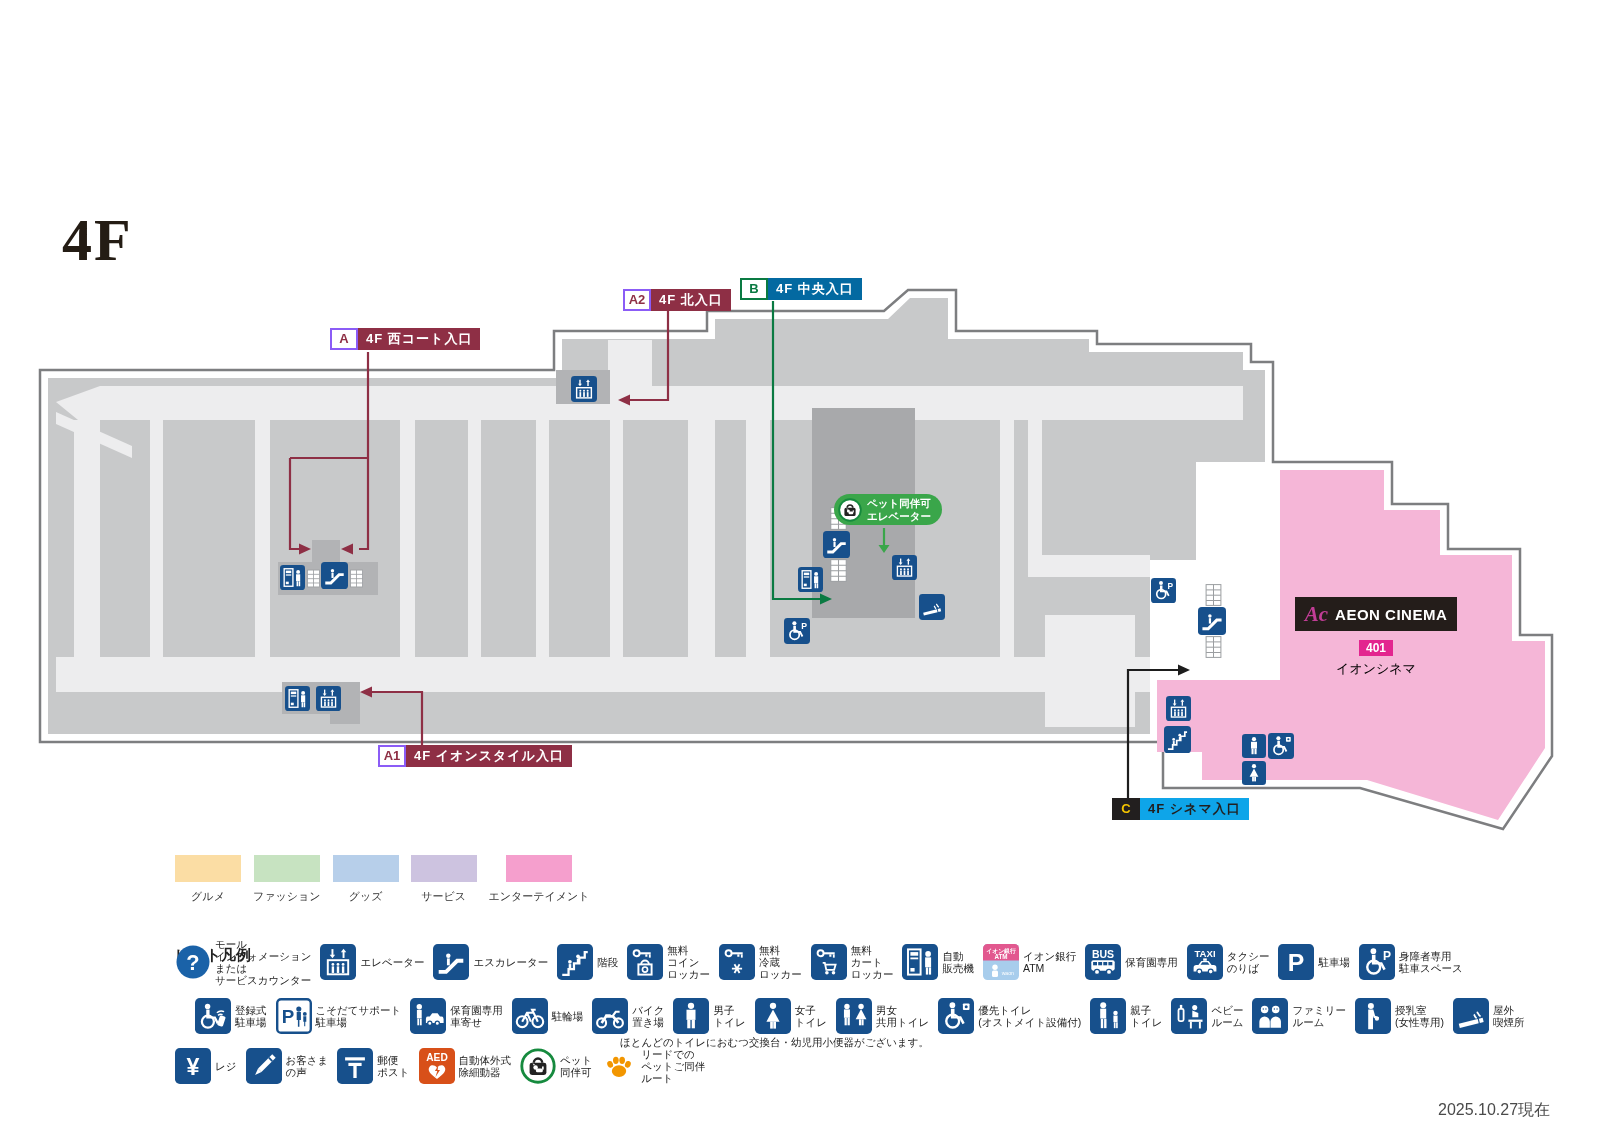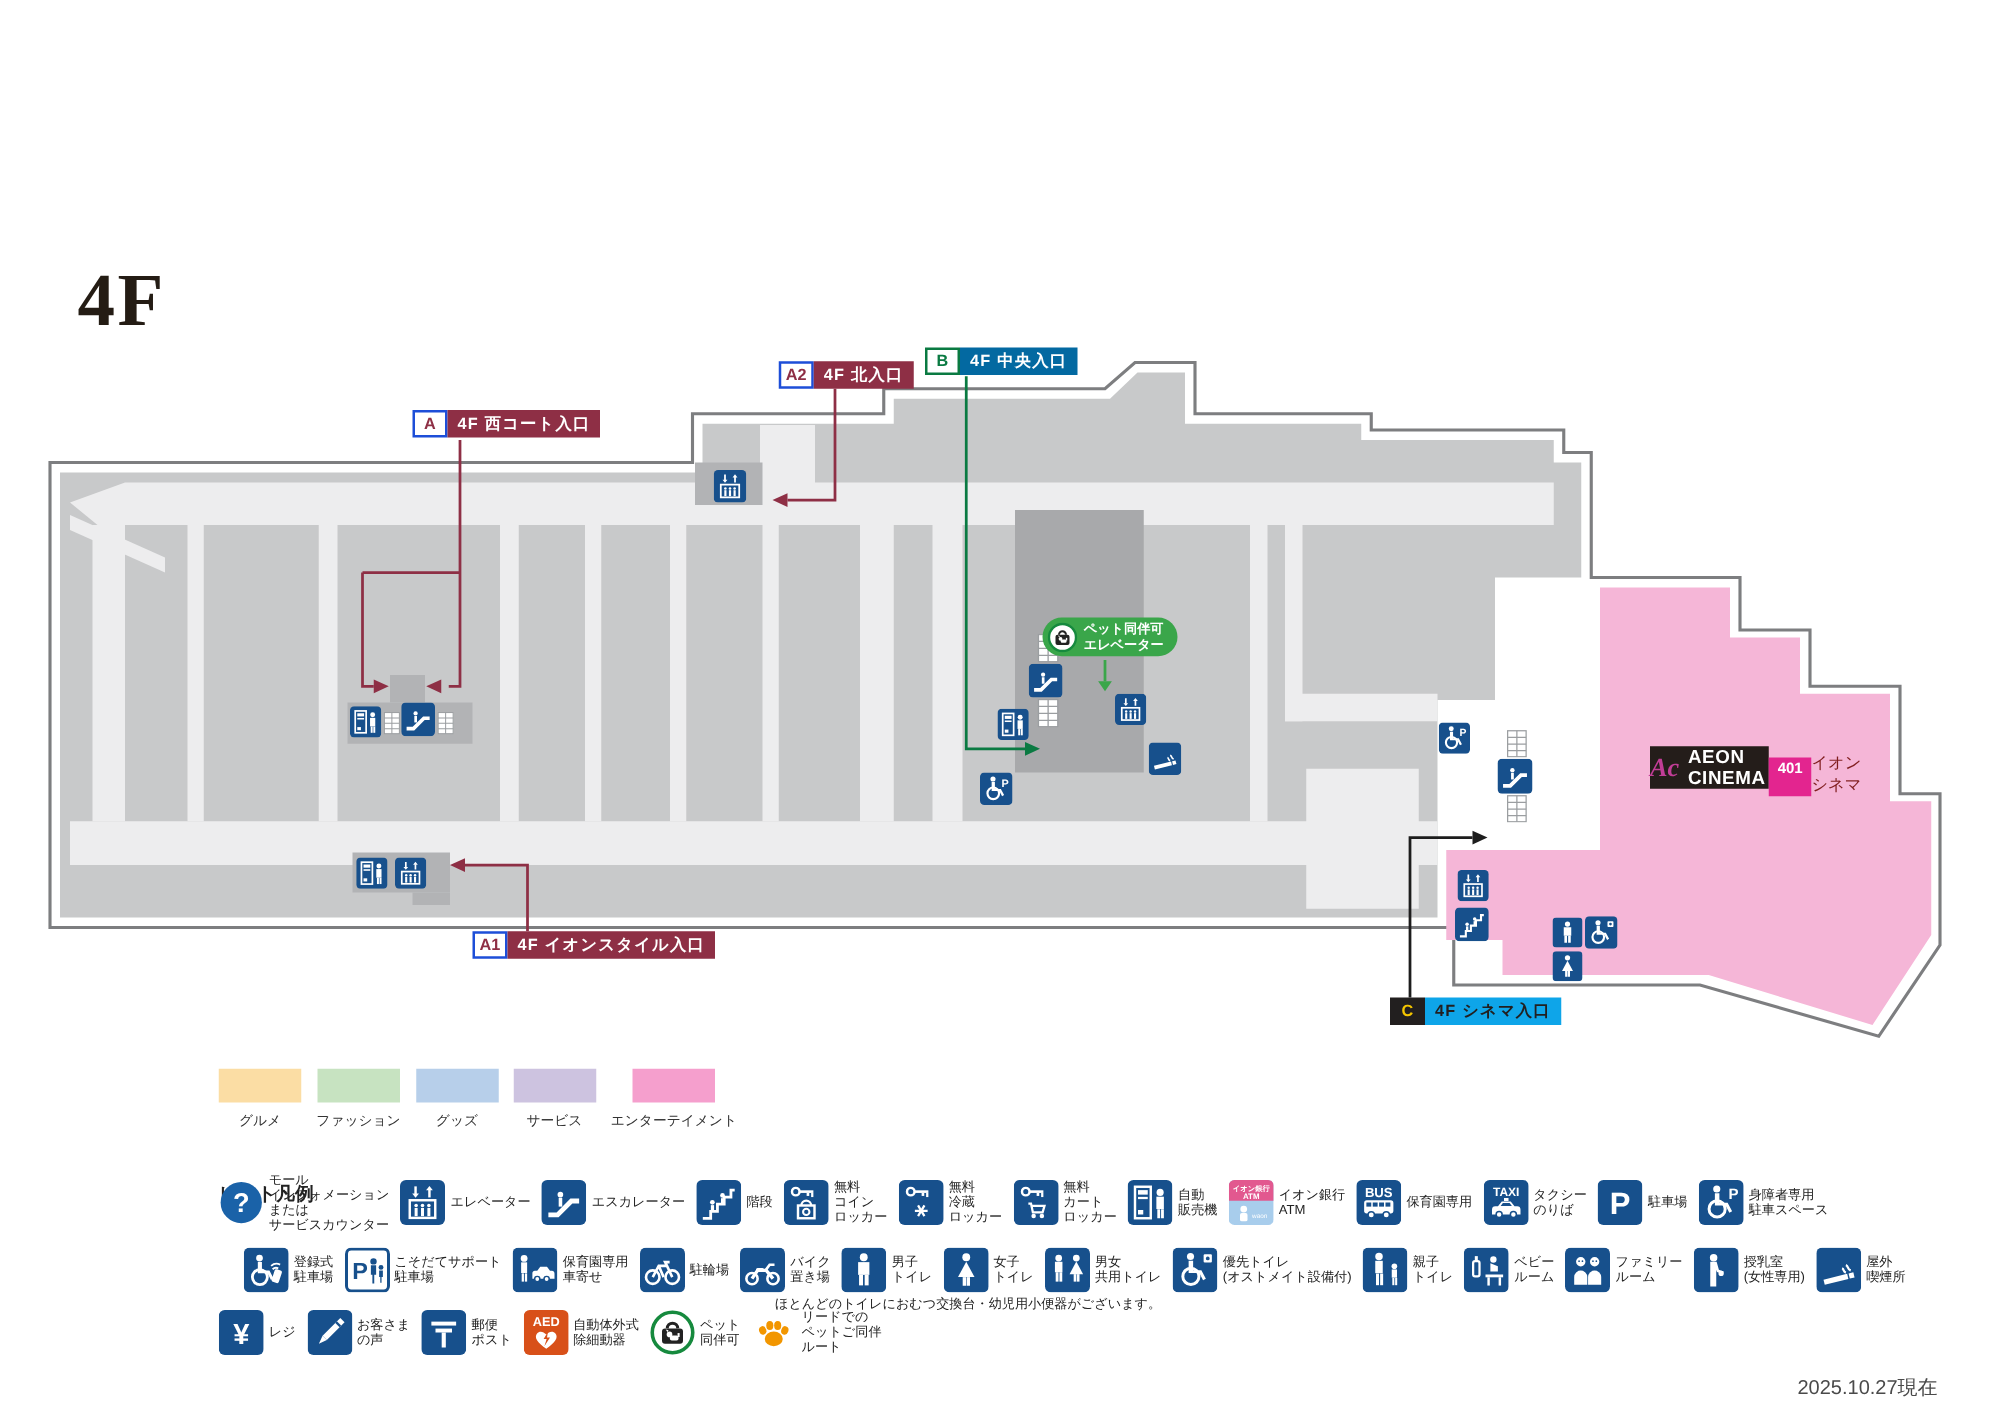--- a/index.html
+++ b/index.html
@@ -12,44 +12,44 @@
     position:absolute;left:62px;top:206px;
     font-family:"Liberation Serif",serif;font-weight:bold;
     font-size:60px;color:#241c14;letter-spacing:2px;
   }
   #map-svg{position:absolute;left:0;top:0;}
 
   
   .ent{position:absolute;display:flex;height:22px;font-weight:bold;font-size:13px;line-height:22px;white-space:nowrap;}
   .ent-id{box-sizing:border-box;min-width:28px;padding:0 3px;display:flex;align-items:center;justify-content:center;background:#fff;}
   .ent-txt{display:flex;align-items:center;padding:0 8px;letter-spacing:1px;}
-  .ent-maroon .ent-id{border:2px solid #1d4ed8;color:#8e2f45;}
+  .ent-maroon .ent-id{border:2px solid #8b5cf6;color:#8e2f45;}
   .ent-maroon .ent-txt{background:#8e2f45;color:#fff;}
   .ent-green .ent-id{border:2px solid #0a7a42;color:#0a7a42;}
   .ent-green .ent-txt{background:#0369a1;color:#fff;}
   .ent-yellow .ent-id{background:#221f1f;color:#f4c500;}
   .ent-yellow .ent-txt{background:#0ea5e9;color:#221f1f;}
 
   
   .pet-badge{
     position:absolute;left:834px;top:494px;
     background:#3aa64a;border-radius:17px;
     display:flex;align-items:center;gap:5px;
     padding:3px 11px 3px 4px;color:#fff;font-weight:bold;
     font-size:10.5px;line-height:1.2;white-space:nowrap;
   }
   .pet-badge svg{width:24px;height:24px;flex:0 0 auto;}
 
   
-  .cinema{position:absolute;left:1320px;top:597px;width:176px;display:flex;flex-direction:row;}
+  .cinema{position:absolute;left:1288px;top:597px;width:176px;display:flex;flex-direction:column;align-items:center;}
   .cinema-sign{background:#241d1a;width:162px;height:34px;display:flex;align-items:center;justify-content:center;gap:7px;}
   .cinema-ac{font-family:"Liberation Serif",serif;font-style:italic;font-weight:bold;font-size:21px;color:#c13d96;}
   .cinema-name{color:#ffffff;font-weight:bold;font-size:15px;letter-spacing:.5px;}
   .cinema-no{margin-top:9px;background:#e3258f;color:#fff;font-weight:bold;font-size:12px;padding:1px 7px;}
-  .cinema-unit{margin-top:4px;font-size:13px;color:#7f1d1d;}
+  .cinema-unit{margin-top:4px;font-size:13px;color:#000000;}
 
   
   .cat-legend{position:absolute;left:175px;top:855px;display:flex;gap:12px;}
   .cat-item{display:flex;flex-direction:column;align-items:center;gap:7px;}
   .cat-swatch{width:66px;height:27px;}
   .cat-label{font-size:11px;color:#333;}
 
   
   .pl-title{position:absolute;left:175px;top:946px;font-size:15px;font-weight:bold;color:#222;}
   .pl-row{position:absolute;left:175px;display:flex;align-items:center;gap:9px;}

